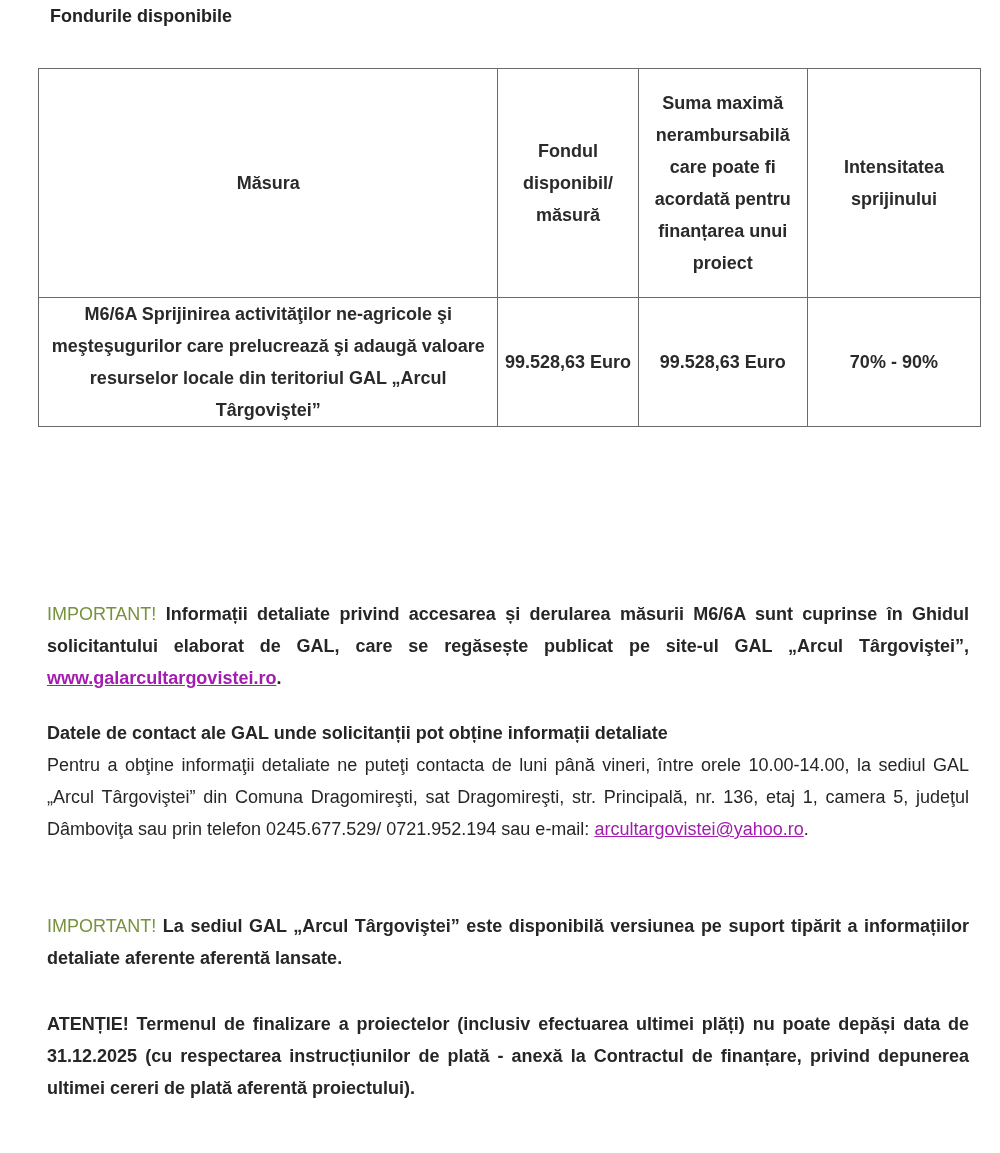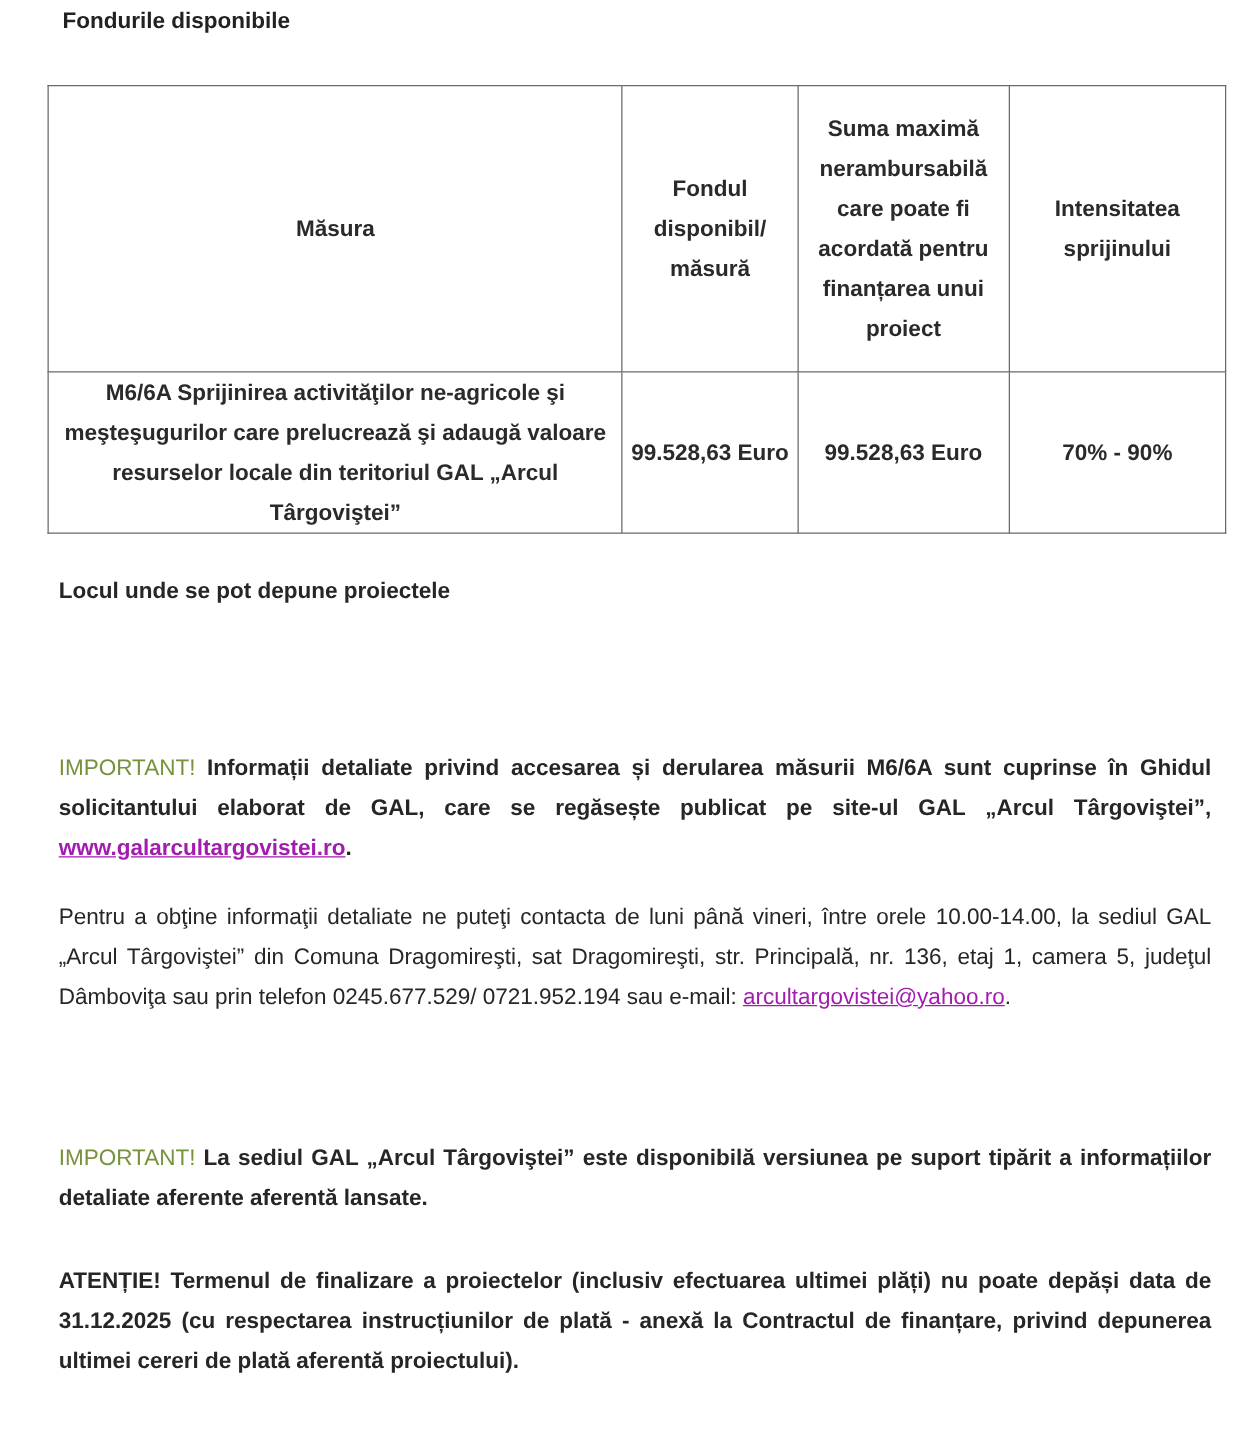--- a/index.html
+++ b/index.html
@@ -103,28 +103,28 @@
       <tr>
         <td class="col1">M6/6A Sprijinirea activităţilor ne-agricole şi meşteşugurilor care prelucrează şi adaugă valoare resurselor locale din teritoriul GAL „Arcul Târgoviştei”</td>
         <td class="col2">99.528,63 Euro</td>
         <td class="col3">99.528,63 Euro</td>
         <td class="col4">70% - 90%</td>
       </tr>
     </tbody>
   </table>
 
   <p class="block" style="top: 456px;">
-    <span class="heading">Locul unde se pot depune proiectele</span>
   </p>
 
   <p class="block bold" style="top: 598px;">
     <span class="important-tag">IMPORTANT!</span><span> Informații detaliate privind accesarea și derularea măsurii M6/6A sunt cuprinse în Ghidul solicitantului elaborat de GAL, care se regăsește publicat pe site-ul GAL „Arcul Târgoviştei”, </span><a class="link" href="#">www.galarcultargovistei.ro</a><span>.</span>
   </p>
 
   <p class="block" style="top: 717px;">
+    <span class="heading">Datele de contact ale GAL unde solicitanții pot obține informații detaliate</span>
     <span>Pentru a obţine informaţii detaliate ne puteţi contacta de luni până vineri, între orele 10.00-14.00, la sediul GAL „Arcul Târgoviştei” din Comuna Dragomireşti, sat Dragomireşti, str. Principală, nr. 136, etaj 1, camera 5, judeţul Dâmboviţa sau prin telefon 0245.677.529/ 0721.952.194 sau e-mail: </span><a class="link" href="#">arcultargovistei@yahoo.ro</a><span>.</span>
   </p>
 
   <p class="block bold" style="top: 910px;">
     <span class="important-tag">IMPORTANT!</span><span> La sediul GAL „Arcul Târgoviştei” este disponibilă versiunea pe suport tipărit a informațiilor detaliate aferente aferentă lansate.</span>
   </p>
 
   <p class="block bold" style="top: 1008px;">
     <span>ATENȚIE! Termenul de finalizare a proiectelor (inclusiv efectuarea ultimei plăți) nu poate depăși data de 31.12.2025 (cu respectarea instrucțiunilor de plată - anexă la Contractul de finanțare, privind depunerea ultimei cereri de plată aferentă proiectului).</span>
   </p>

